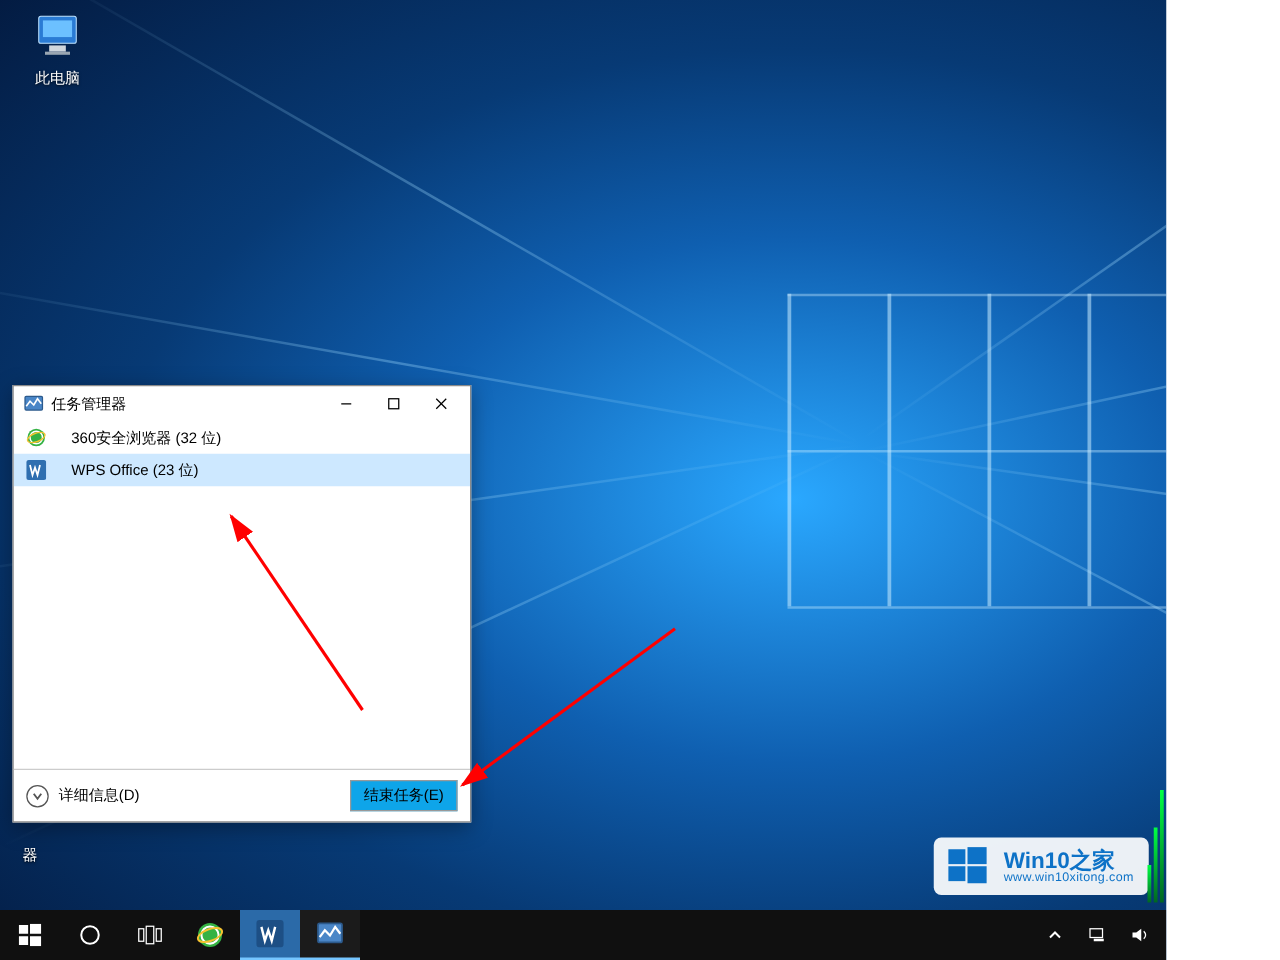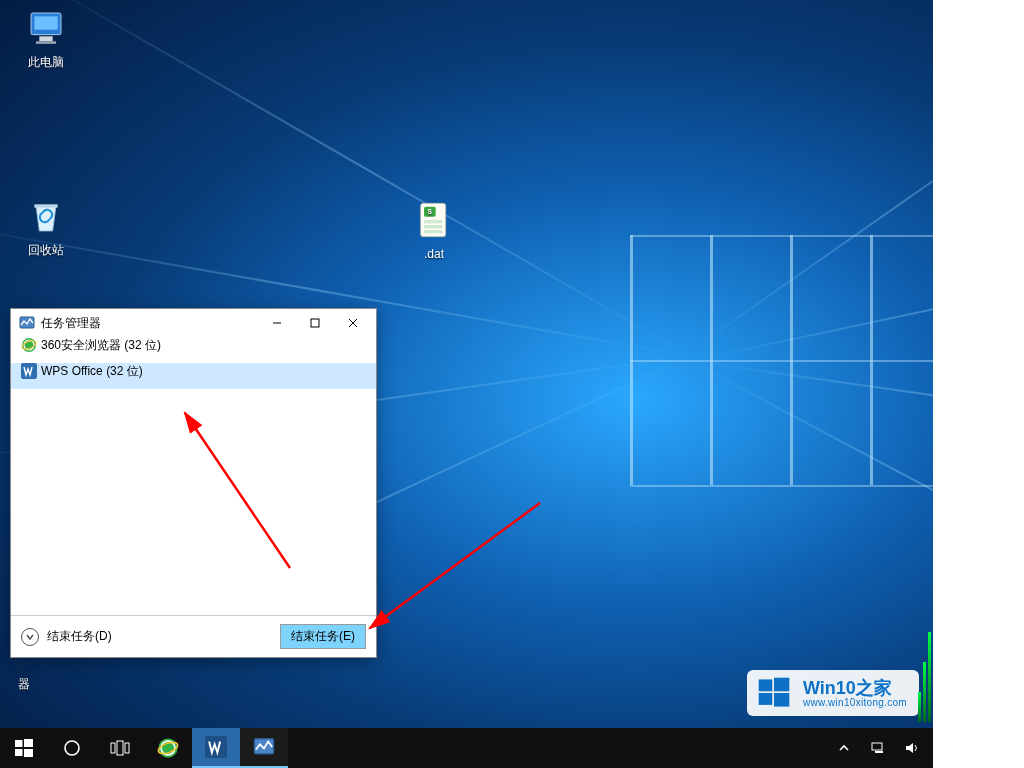--- a/index.html
+++ b/index.html
@@ -25,26 +25,26 @@
     position:absolute; left:10px; top:308px; width:367px; height:350px;
     background:#fff; color:#000; border:1px solid #8a8a8a;
     box-shadow:0 4px 16px rgba(0,0,0,0.35);
     display:flex; flex-direction:column;
   }
   .tm-title { display:flex; align-items:center; height:28px; padding:0 4px 0 8px; font-size:12px; }
   .tm-title .ticon { width:16px; height:16px; margin-right:6px; }
   .tm-title .spacer { flex:1; }
   .tm-title .wbtn { width:38px; height:26px; display:flex; align-items:center; justify-content:center; font-size:12px; }
   .tm-list { flex:1; overflow:auto; }
-  .tm-row { display:flex; height:26px; padding:0 10px; font-size:12px; gap:4px; }
+  .tm-row { display:flex; align-items:center; height:26px; padding:0 10px; font-size:12px; gap:20px; }
   .tm-row.selected { background:#cde8ff; }
   .tm-row .aicon { width:16px; height:16px; flex:0 0 16px; }
   .tm-footer { height:42px; border-top:1px solid #ccc; display:flex; align-items:center; padding:0 10px; gap:8px; font-size:12px; }
   .tm-footer .spacer { flex:1; }
-  .tm-footer .endbtn { border:1px solid #999; background:#7dd3fc; padding:3px 10px; font-size:12px; font-family:inherit; cursor:pointer; }
+  .tm-footer .endbtn { border:1px solid #999; background:#0ea5e9; padding:3px 10px; font-size:12px; font-family:inherit; cursor:pointer; }
   .tm-footer .chev { width:18px;height:18px;border:1.5px solid #555;border-radius:50%;display:flex;align-items:center;justify-content:center;color:#555; }
   
   .arrow { position:absolute; pointer-events:none; }
   
   .taskbar { position:absolute; left:0; right:0; bottom:0; height:40px; background:#101010; display:flex; align-items:stretch; color:#fff; }
   .tbtn { width:48px; display:flex; align-items:center; justify-content:center; }
   .tbtn.active { background:#2b6aa8; border-bottom:2px solid #76c6ff; }
   .tray { margin-left:auto; display:flex; align-items:center; gap:4px; padding-right:6px; font-size:11px; }
   .tray .tbtn { width:30px; }
   
@@ -91,41 +91,21 @@
     <svg class="glyph" viewBox="0 0 48 48">
       <rect x="6" y="6" width="36" height="26" rx="2" fill="#2a7bd4" stroke="#bfe3ff"></rect>
       <rect x="10" y="10" width="28" height="16" fill="#6cc0ff"></rect>
       <rect x="16" y="34" width="16" height="6" fill="#cfd6dd"></rect>
       <rect x="12" y="40" width="24" height="3" fill="#9aa6b2"></rect>
     </svg>
     <span class="lbl">此电脑</span>
   </div>
 
 
-  <div class="dicon" style="left:6px; top:196px">
-    <svg class="glyph" viewBox="0 0 48 48">
-      <path d="M12 12 L36 12 L32 42 L16 42 Z" fill="#dbeffc" stroke="#8fb7d6"></path>
-      <path d="M10 10 h28 v4 h-28z" fill="#b9d7ea"></path>
-      <path d="M20 20 a6 6 0 1 1 8 8" stroke="#1e90d8" stroke-width="2.5" fill="none"></path>
-      <path d="M28 28 a6 6 0 1 1 -8 -8" stroke="#1e90d8" stroke-width="2.5" fill="none"></path>
-    </svg>
-    <span class="lbl">回收站</span>
-  </div>
-
-  <div class="dicon" style="left:394px; top:200px">
-    <svg class="glyph" viewBox="0 0 48 48">
-      <rect x="8" y="4" width="30" height="40" rx="3" fill="#fdfdf6" stroke="#b7b7a8"></rect>
-      <rect x="12" y="8" width="14" height="12" rx="2" fill="#3aa741"></rect>
-      <text x="19" y="17" font-size="8" fill="#fff" font-weight="bold" text-anchor="middle">S</text>
-      <rect x="12" y="24" width="22" height="4" fill="#cfe8cf"></rect>
-      <rect x="12" y="30" width="22" height="4" fill="#cfe8cf"></rect>
-      <rect x="12" y="36" width="22" height="4" fill="#cfe8cf"></rect>
-    </svg>
-    <span class="lbl">.dat</span>
-  </div>
+
 
   <div style="position:absolute;left:18px;top:676px;color:#fff;font-size:12px;text-shadow:0 1px 2px #000">器</div>
 
   <div class="tm">
     <div class="tm-title">
       <svg class="ticon" viewBox="0 0 16 16">
         <rect x="1" y="2" width="14" height="11" rx="1" fill="#4a86c7" stroke="#2c5a8c"></rect>
         <polyline points="2,10 5,6 8,9 11,4 14,8" fill="none" stroke="#fff" stroke-width="1.3"></polyline>
       </svg>
       <span>任务管理器</span>
@@ -155,31 +135,31 @@
           <ellipse cx="8" cy="8" rx="5" ry="5" fill="none" stroke="#fff" stroke-width="1.2"></ellipse>
           <ellipse cx="8" cy="8" rx="7.4" ry="3.4" fill="none" stroke="#f4c230" stroke-width="1.1" transform="rotate(-20 8 8)"></ellipse>
         </svg>
         <span>360安全浏览器 (32 位)</span>
       </div>
       <div class="tm-row selected">
         <svg class="aicon" viewBox="0 0 16 16">
           <rect x="0" y="0" width="16" height="16" rx="2" fill="#2f6fb0"></rect>
           <path d="M3 4 L5 12 L7 6 L9 12 L11 4" stroke="#fff" stroke-width="1.4" fill="none"></path>
         </svg>
-        <span>WPS Office (32 位)</span>
+        <span>WPS Office (23 位)</span>
       </div>
     </div>
 
     <div class="tm-footer">
       <span class="chev">
         <svg width="10" height="10" viewBox="0 0 10 10">
             <polyline points="2,3 5,7 8,3" fill="none" stroke="#555" stroke-width="1.5"></polyline>
           </svg>
       </span>
-      <span>结束任务(D)</span>
+      <span>详细信息(D)</span>
       <span class="spacer"></span>
       <button class="endbtn">结束任务(E)</button>
     </div>
   </div>
 
   <svg class="arrow" style="left:10px;top:308px" width="500" height="380">
     <defs>
         <marker id="ah" markerWidth="10" markerHeight="10" refX="8" refY="3" orient="auto">
           <path d="M0,0 L9,3 L0,6 Z" fill="#ff0000"></path>
         </marker>

